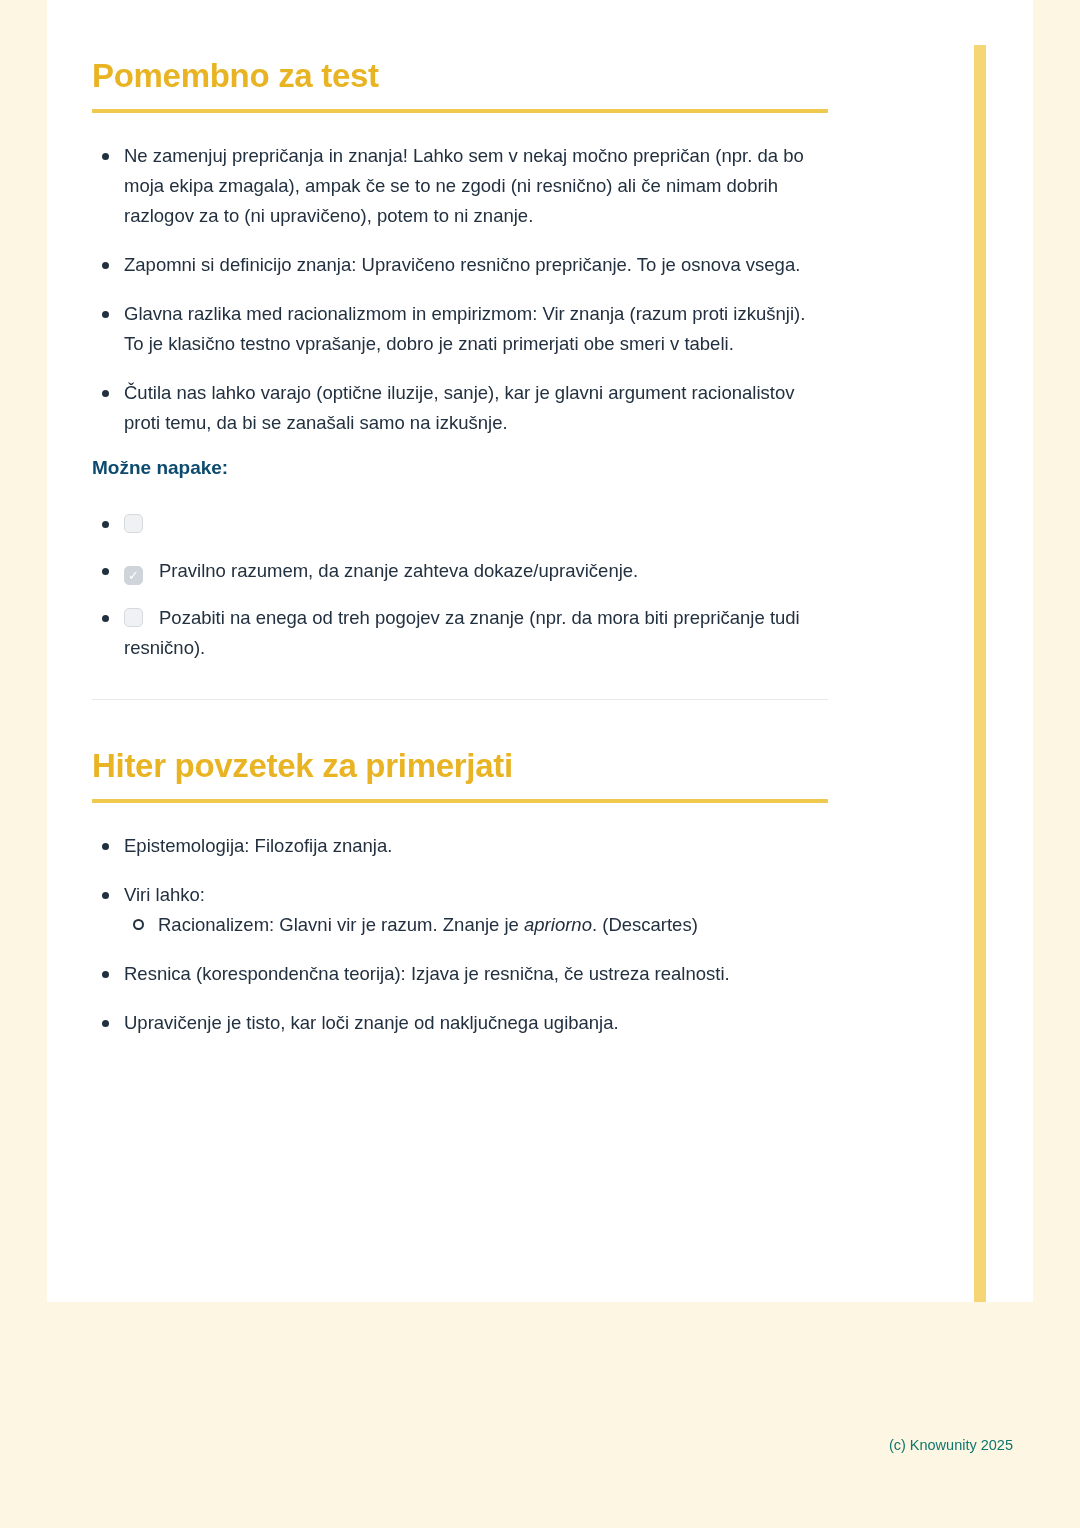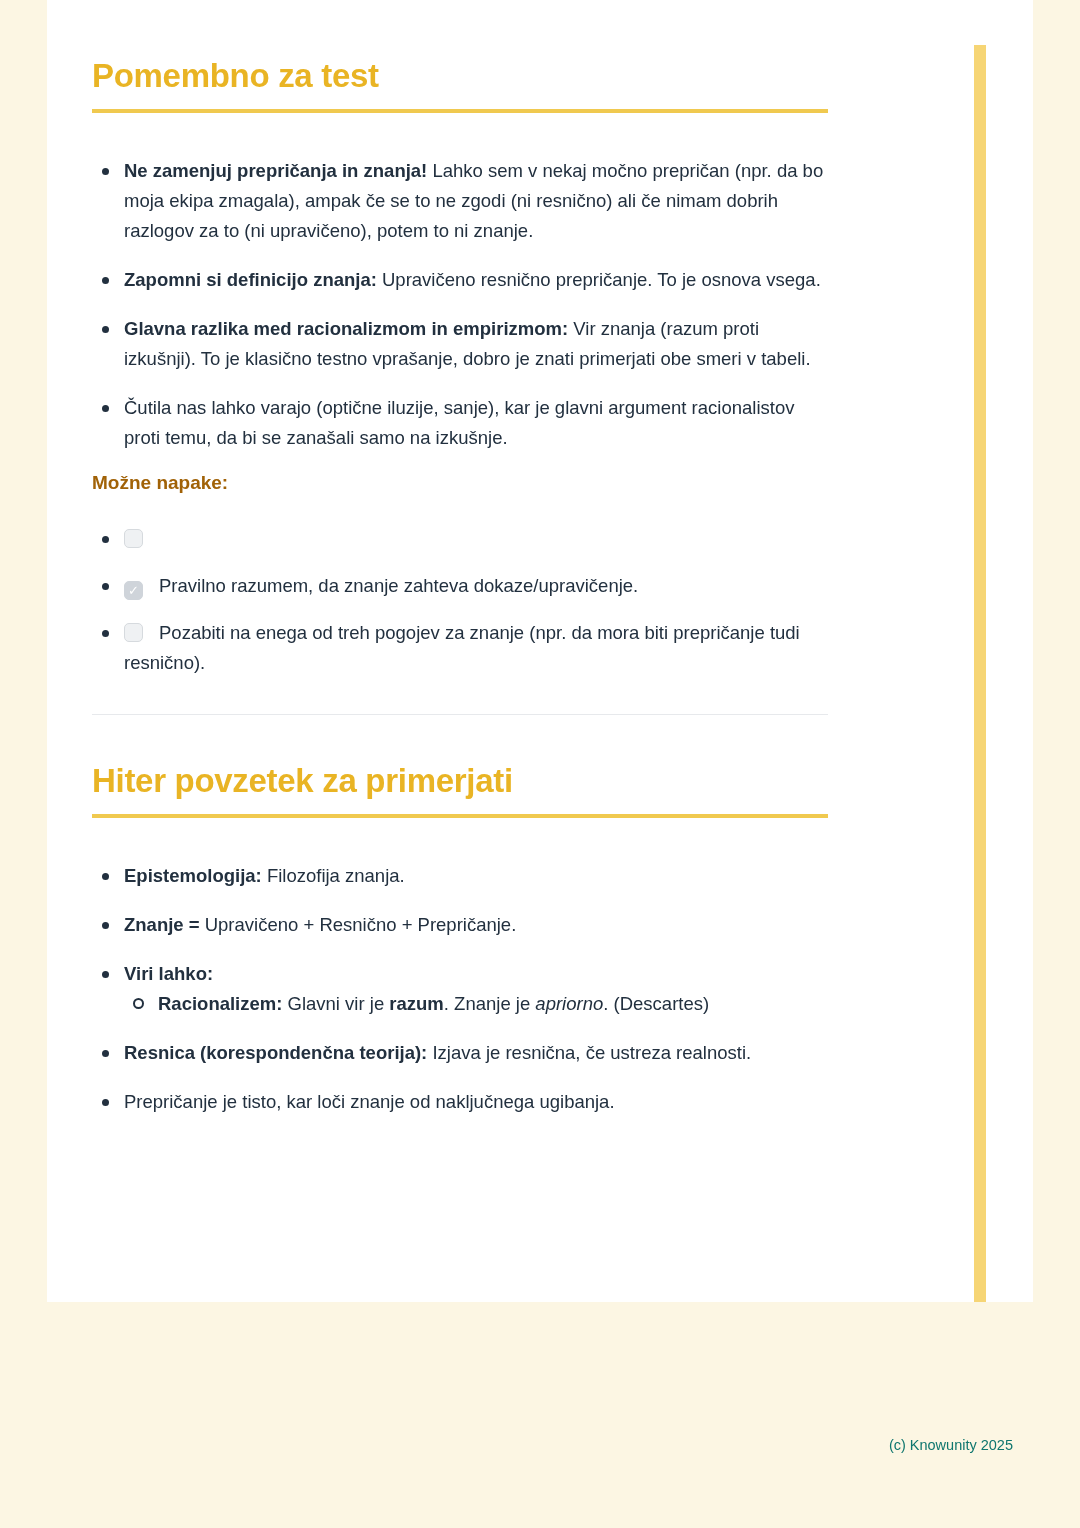--- a/index.html
+++ b/index.html
@@ -37,21 +37,21 @@
     width: 781px;
   }
   h1.section-title {
     font-size: 33px;
     line-height: 40px;
     font-weight: 700;
     color: #e9b424;
     letter-spacing: -0.3px;
     padding-bottom: 13px;
     border-bottom: 4px solid #f0c94f;
-    margin-bottom: 43px;
+    margin-bottom: 28px;
     width: 736px;
   }
   ul.bullets {
     list-style: none;
     width: 736px;
   }
   ul.bullets > li {
     position: relative;
     padding-left: 32px;
     font-size: 18.5px;
@@ -62,26 +62,26 @@
   ul.bullets > li::before {
     content: "";
     position: absolute;
     left: 10px;
     top: 12px;
     width: 7px;
     height: 7px;
     border-radius: 50%;
     background: #22303f;
   }
-  .b { font-weight: 700; }
+  .b { font-weight: 400; }
   .i { font-style: italic; }
   .subhead {
     font-size: 19px;
     font-weight: 700;
-    color: #a16207;
+    color: #0c4a6e;
     margin: 10px 0 30px 0;
   }
   ul.checklist > li { margin-bottom: 17px; }
   .checkbox {
     display: inline-block;
     width: 19px;
     height: 19px;
     border-radius: 5px;
     background: #eff1f3;
     border: 1px solid #d6dade;
@@ -164,29 +164,28 @@
         </ul>
       </section>
 
       <hr class="divider">
 
       <section>
         <h1 class="section-title">Hiter povzetek za primerjati</h1>
 
         <ul class="bullets">
           <li><span class="b">Epistemologija:</span><span> Filozofija znanja.</span></li>
-          <li><span class="b">Znanje =</span><span> Upravičeno + Resnično + Prepričanje.</span></li>
           <li>
             <span class="b">Viri lahko:</span>
             <ul class="subbullets">
               <li><span class="b">Racionalizem:</span><span> Glavni vir je </span><span class="b">razum</span><span>. Znanje je </span><span class="i">apriorno</span><span>. (Descartes)</span></li>
             </ul>
           </li>
           <li><span class="b">Resnica (korespondenčna teorija):</span><span> Izjava je resnična, če ustreza realnosti.</span></li>
-          <li><span>Prepričanje je tisto, kar loči znanje od naključnega ugibanja.</span></li>
+          <li><span>Upravičenje je tisto, kar loči znanje od naključnega ugibanja.</span></li>
         </ul>
       </section>
 
     </div>
   </div>
 
   <div class="footer">(c) Knowunity 2025</div>
 </div>
 
 </body></html>

